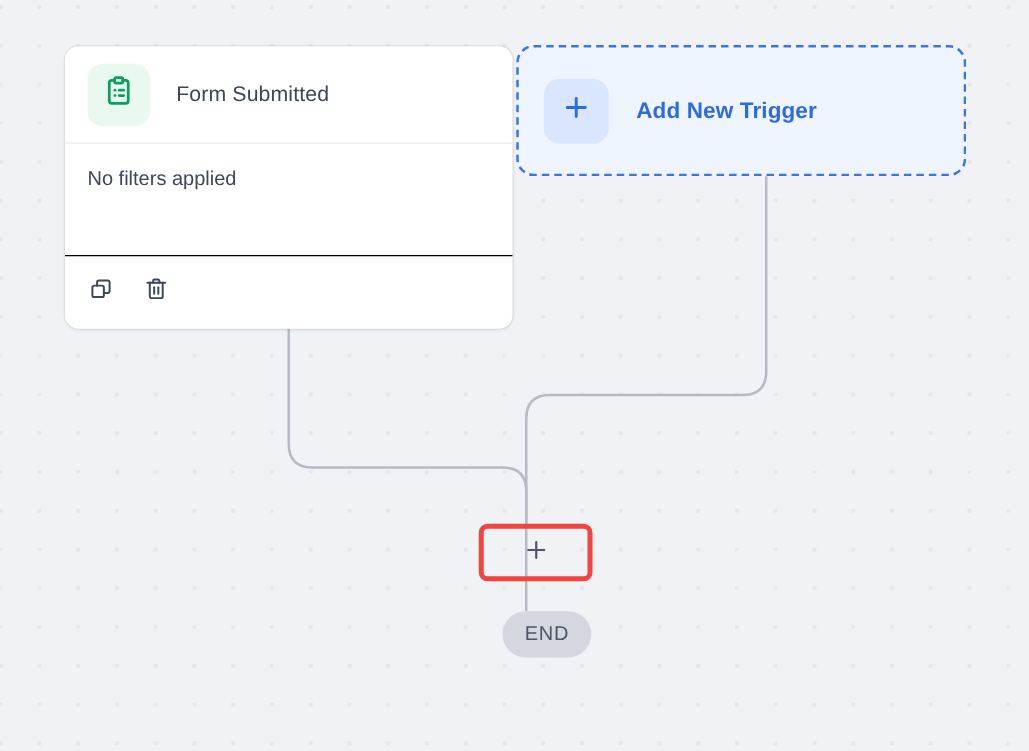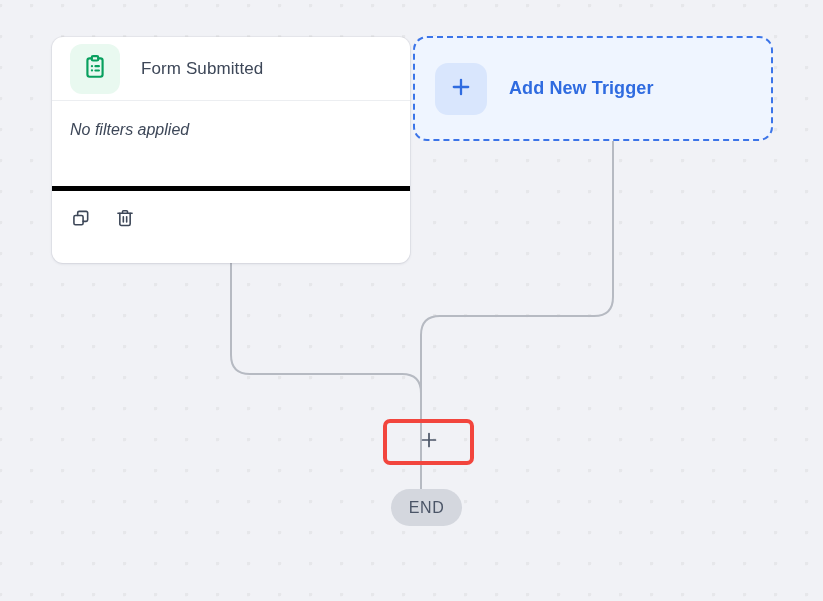--- a/index.html
+++ b/index.html
@@ -42,21 +42,21 @@
     top: 37px;
     width: 358px;
     height: 226px;
     background: #ffffff;
     border-radius: 11px;
     box-shadow: 0 1px 3px rgba(20,30,55,0.10), 0 0 0 1px rgba(20,30,55,0.045);
     box-sizing: border-box;
   }
 
   .card-header {
-    height: 64px;
+    height: 78px;
     display: flex;
     align-items: center;
     padding-left: 18px;
     border-bottom: 1px solid #eceef1;
     box-sizing: border-box;
   }
 
   .icon-tile {
     width: 50px;
     height: 50px;
@@ -73,23 +73,22 @@
     font-size: 17px;
     color: #3d4758;
     letter-spacing: 0.1px;
   }
 
   .card-body {
     height: 90px;
     display: flex;
     align-items: flex-start;
     padding: 20px 0 12px 18px;
-    border-bottom: 5px solid #000000;
-    box-sizing: border-box;
-    font-style: italic;
+    border-bottom: 1px solid #000000;
+    box-sizing: border-box;
   }
 
   .card-body-text {
     font-size: 16px;
     color: #3d4758;
   }
 
   .card-footer {
     height: 57px;
     display: flex;
@@ -157,21 +156,21 @@
     display: flex;
     align-items: center;
     justify-content: center;
     background: transparent;
     cursor: pointer;
   }
 
   
   #end-node {
     position: absolute;
-    left: 391px;
+    left: 402px;
     top: 489px;
     width: 71px;
     height: 37px;
     background: #d4d7de;
     border-radius: 19px;
     display: flex;
     align-items: center;
     justify-content: center;
     box-sizing: border-box;
   }

